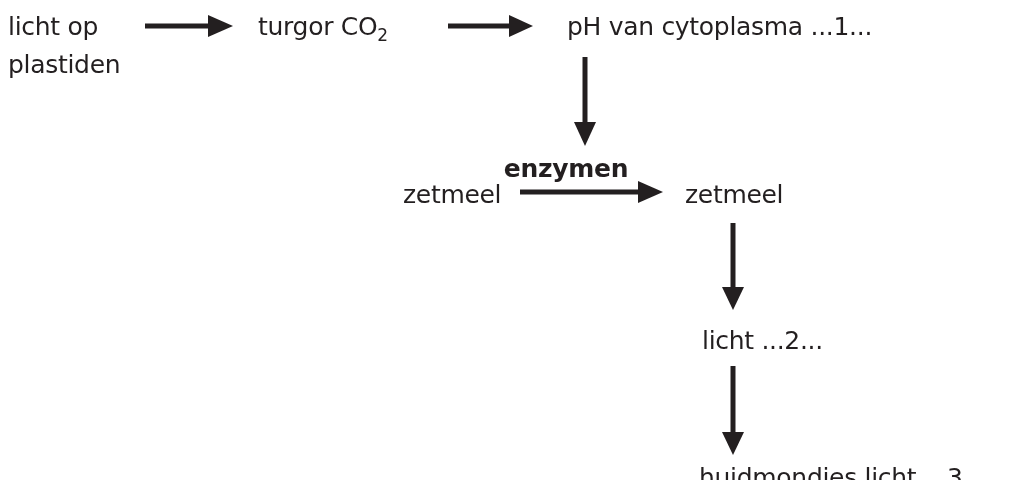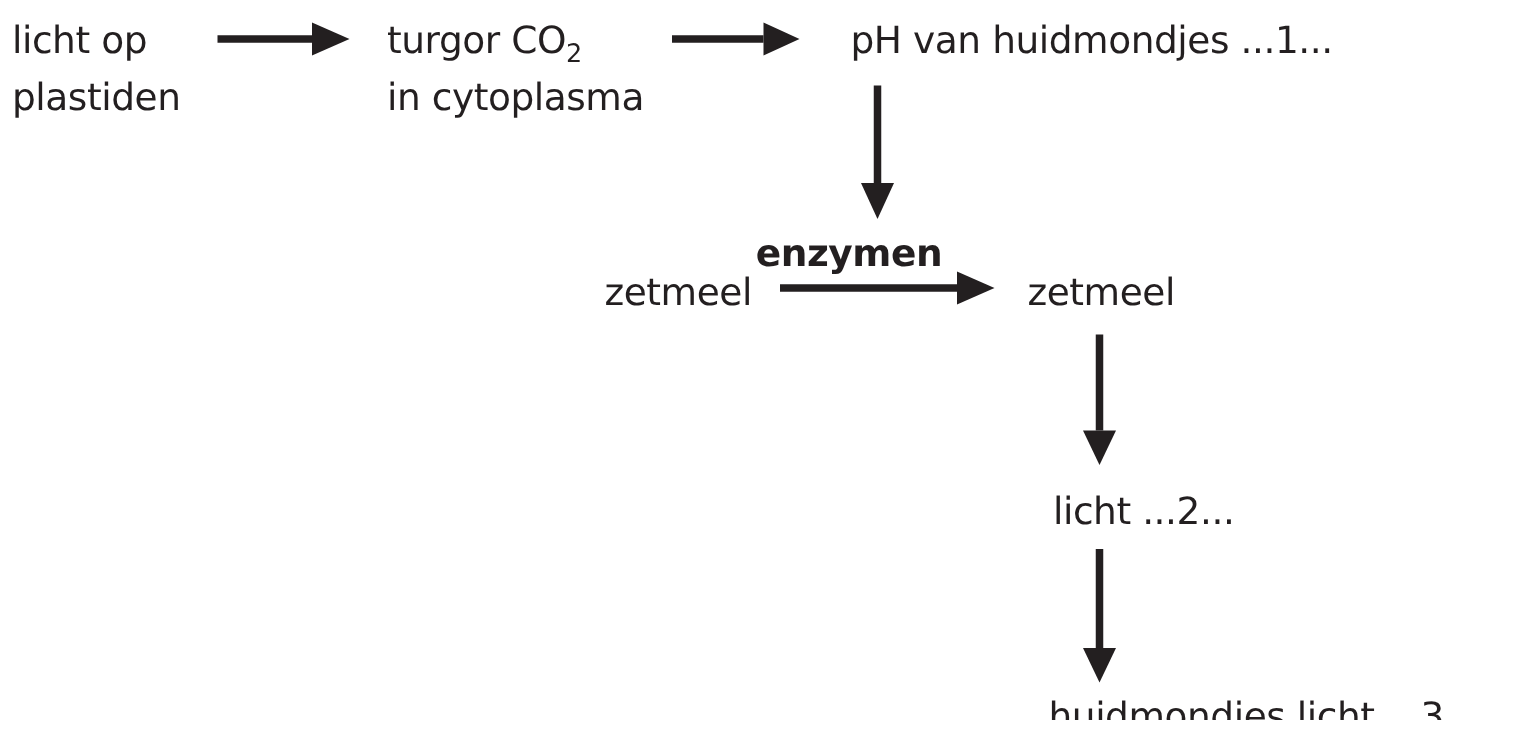--- a/index.html
+++ b/index.html
@@ -72,24 +72,23 @@
     </g>
   </svg>
 
   <div class="label" style="left:8px; top:8px;">
     <div>licht op</div>
     <div>plastiden</div>
   </div>
 
   <div class="label" style="left:258px; top:8px;">
     <div><span>turgor CO</span><sub>2</sub></div>
-    <div>in cytoplasma</div>
   </div>
 
-  <div class="label" style="left:567px; top:8px;">pH van huidmondjes ...1...</div>
+  <div class="label" style="left:567px; top:8px;">pH van cytoplasma ...1...</div>
 
   <div class="label centered" style="left:493px; top:150px; width:146px;font-weight:bold;">enzymen</div>
 
   <div class="label" style="left:403px; top:176px;">zetmeel</div>
 
   <div class="label" style="left:685px; top:176px;">zetmeel</div>
 
   <div class="label" style="left:702px; top:322px;">licht ...2...</div>
 
   <div class="label" style="left:699px; top:459px;">huidmondjes licht ...3...</div>

